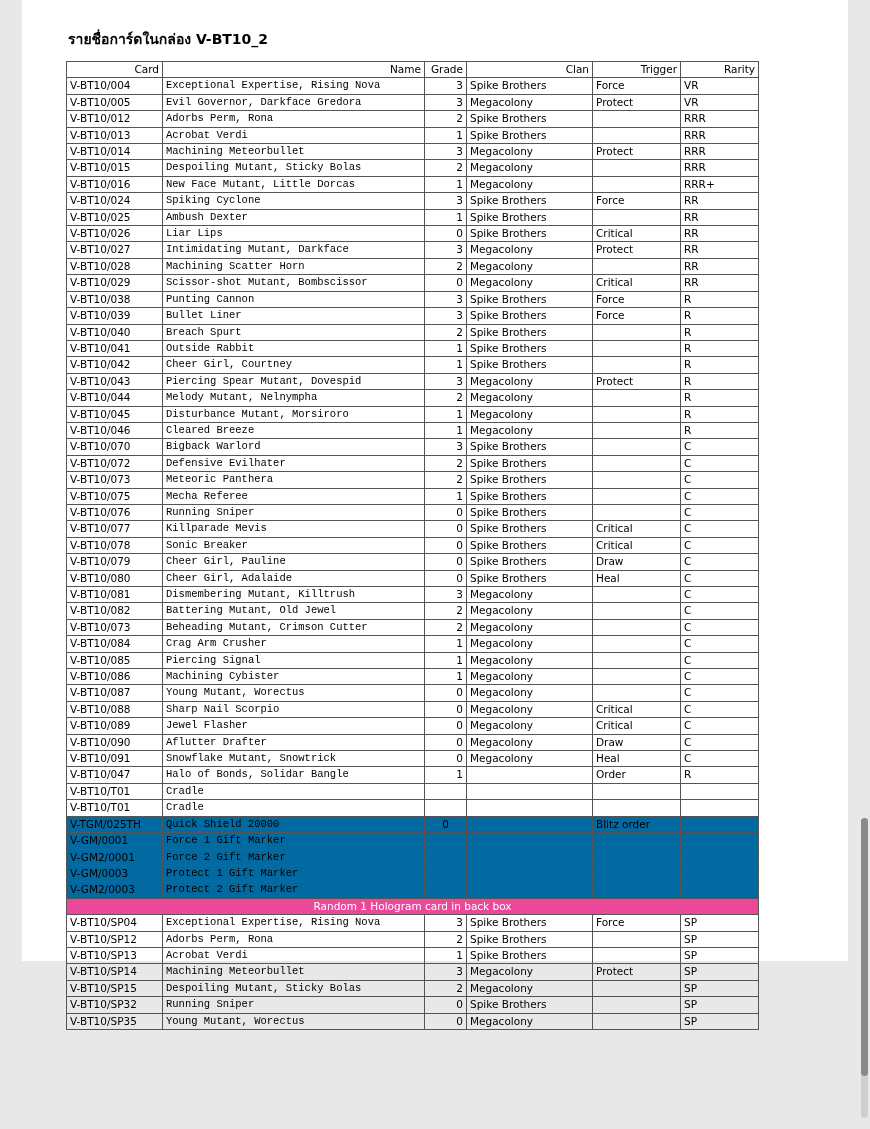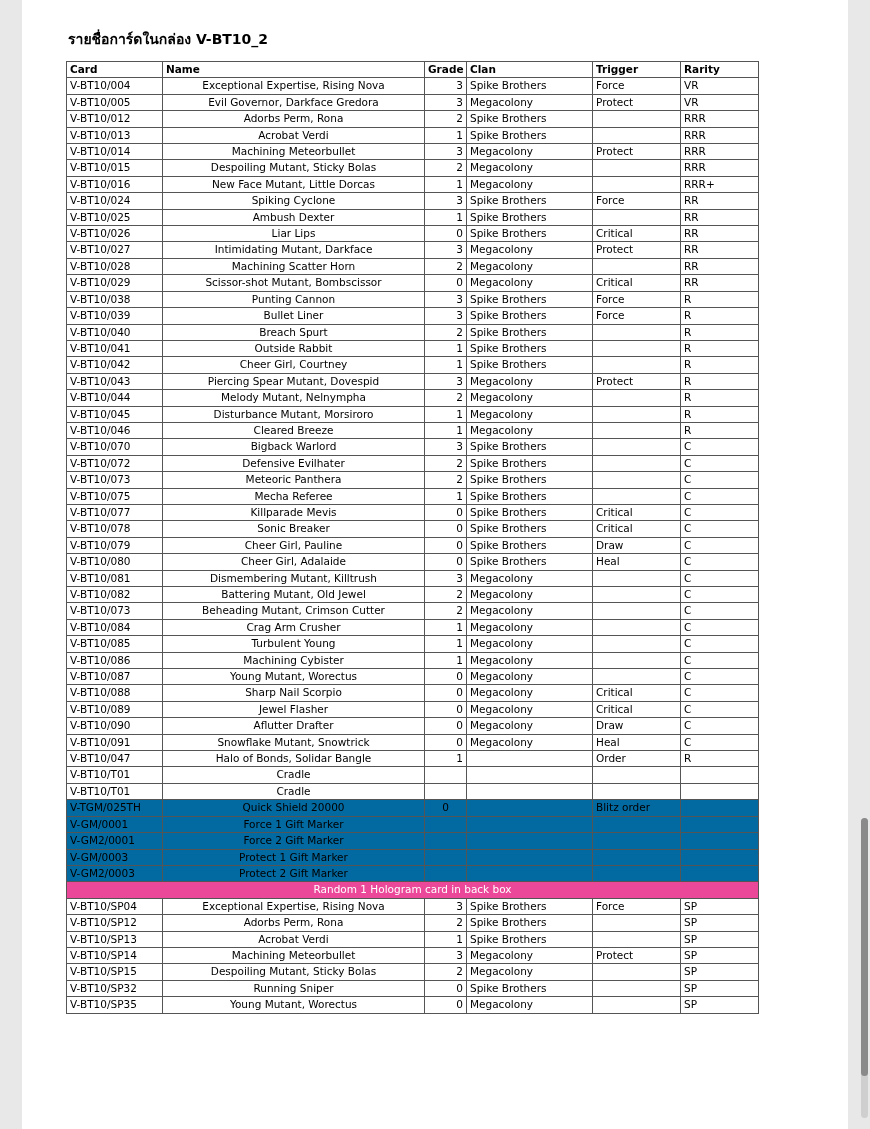--- a/index.html
+++ b/index.html
@@ -12,21 +12,21 @@
     height: 1129px;
     font-family: "DejaVu Sans", "Liberation Sans", sans-serif;
     position: relative;
     overflow: hidden;
   }
   .page-sheet {
     position: absolute;
     left: 22px;
     top: 0;
     width: 826px;
-    height: 1129px;
+    height: 961px;
     background: #ffffff;
   }
   .doc-title {
     position: absolute;
     left: 46px;
     top: 28px;
     font-size: 14px;
     font-weight: bold;
     color: #000;
     letter-spacing: 0;
@@ -49,33 +49,33 @@
     border: 1px solid #555;
     padding: 0 3px;
     height: 15.4px;
     line-height: 15.4px;
     overflow: hidden;
     white-space: nowrap;
     font-weight: normal;
     vertical-align: middle;
   }
   table.cardlist th {
-    text-align: left;
-    font-weight: bold;
+    text-align: right;
+    font-weight: normal;
     font-size: 10.5px;
   }
   col.c-card { width: 96px; }
   col.c-name { width: 262px; }
   col.c-grade { width: 42px; }
   col.c-clan { width: 126px; }
   col.c-trigger { width: 88px; }
   col.c-rarity { width: 78px; }
 
   td.cell-card { text-align: left; }
-  td.cell-name { text-align: center; }
+  td.cell-name { text-align: left; font-family: Liberation Mono, monospace; }
   td.cell-grade { text-align: right; padding-right: 4px; }
   td.cell-clan { text-align: left; }
   td.cell-trigger { text-align: left; }
   td.cell-rarity { text-align: left; }
 
   tr.row-gift td { background: #0369a1; }
   tr.row-gift td.cell-grade { text-align: center; }
   tr.row-hologram td {
     background: #ec4899;
     color: #ffffff;
@@ -331,20 +331,28 @@
           </tr>
           <tr>
             <td class="cell-card">V-BT10/075</td>
             <td class="cell-name">Mecha Referee</td>
             <td class="cell-grade">1</td>
             <td class="cell-clan">Spike Brothers</td>
             <td class="cell-trigger"></td>
             <td class="cell-rarity">C</td>
           </tr>
           <tr>
+            <td class="cell-card">V-BT10/076</td>
+            <td class="cell-name">Running Sniper</td>
+            <td class="cell-grade">0</td>
+            <td class="cell-clan">Spike Brothers</td>
+            <td class="cell-trigger"></td>
+            <td class="cell-rarity">C</td>
+          </tr>
+          <tr>
             <td class="cell-card">V-BT10/077</td>
             <td class="cell-name">Killparade Mevis</td>
             <td class="cell-grade">0</td>
             <td class="cell-clan">Spike Brothers</td>
             <td class="cell-trigger">Critical</td>
             <td class="cell-rarity">C</td>
           </tr>
           <tr>
             <td class="cell-card">V-BT10/078</td>
             <td class="cell-name">Sonic Breaker</td>
@@ -396,21 +404,21 @@
           <tr>
             <td class="cell-card">V-BT10/084</td>
             <td class="cell-name">Crag Arm Crusher</td>
             <td class="cell-grade">1</td>
             <td class="cell-clan">Megacolony</td>
             <td class="cell-trigger"></td>
             <td class="cell-rarity">C</td>
           </tr>
           <tr>
             <td class="cell-card">V-BT10/085</td>
-            <td class="cell-name">Turbulent Young</td>
+            <td class="cell-name">Piercing Signal</td>
             <td class="cell-grade">1</td>
             <td class="cell-clan">Megacolony</td>
             <td class="cell-trigger"></td>
             <td class="cell-rarity">C</td>
           </tr>
           <tr>
             <td class="cell-card">V-BT10/086</td>
             <td class="cell-name">Machining Cybister</td>
             <td class="cell-grade">1</td>
             <td class="cell-clan">Megacolony</td>

